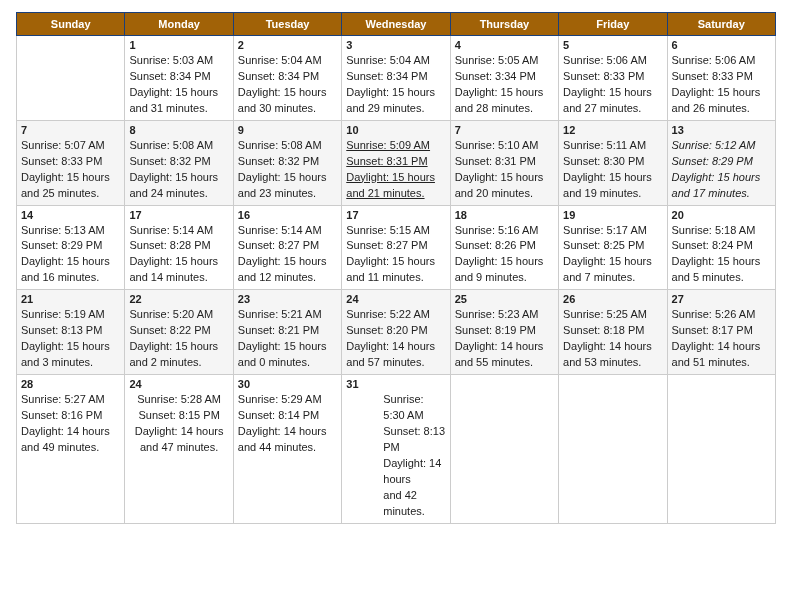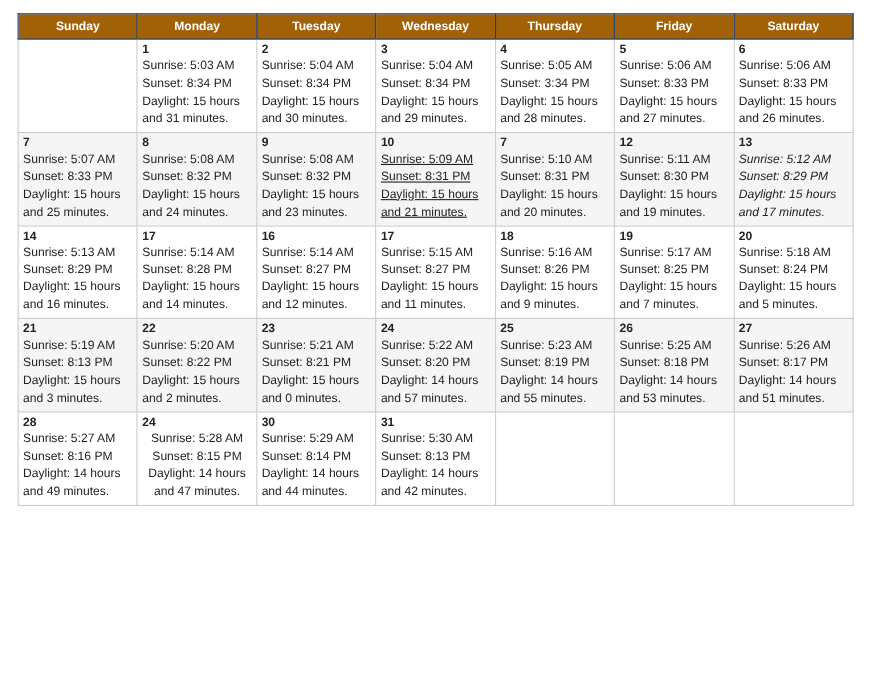--- a/index.html
+++ b/index.html
@@ -314,21 +314,21 @@
           </td>
           <td>
             <span class="day-num">30</span>
             <div class="cell-info" style="white-space: pre-line;">Sunrise: 5:29 AM
 Sunset: 8:14 PM
 Daylight: 14 hours
 and 44 minutes.</div>
           </td>
           <td>
             <span class="day-num">31</span>
-            <div class="cell-info" style="white-space: pre-line;">Sunrise: 5:30 AM
+            <div class="cell-info" style="white-space: pre-line; margin-left: 37px;">Sunrise: 5:30 AM
 Sunset: 8:13 PM
 Daylight: 14 hours
 and 42 minutes.</div>
           </td>
           <td class="empty"></td>
           <td class="empty"></td>
           <td class="empty"></td>
         </tr>
       </tbody>
   </table>

